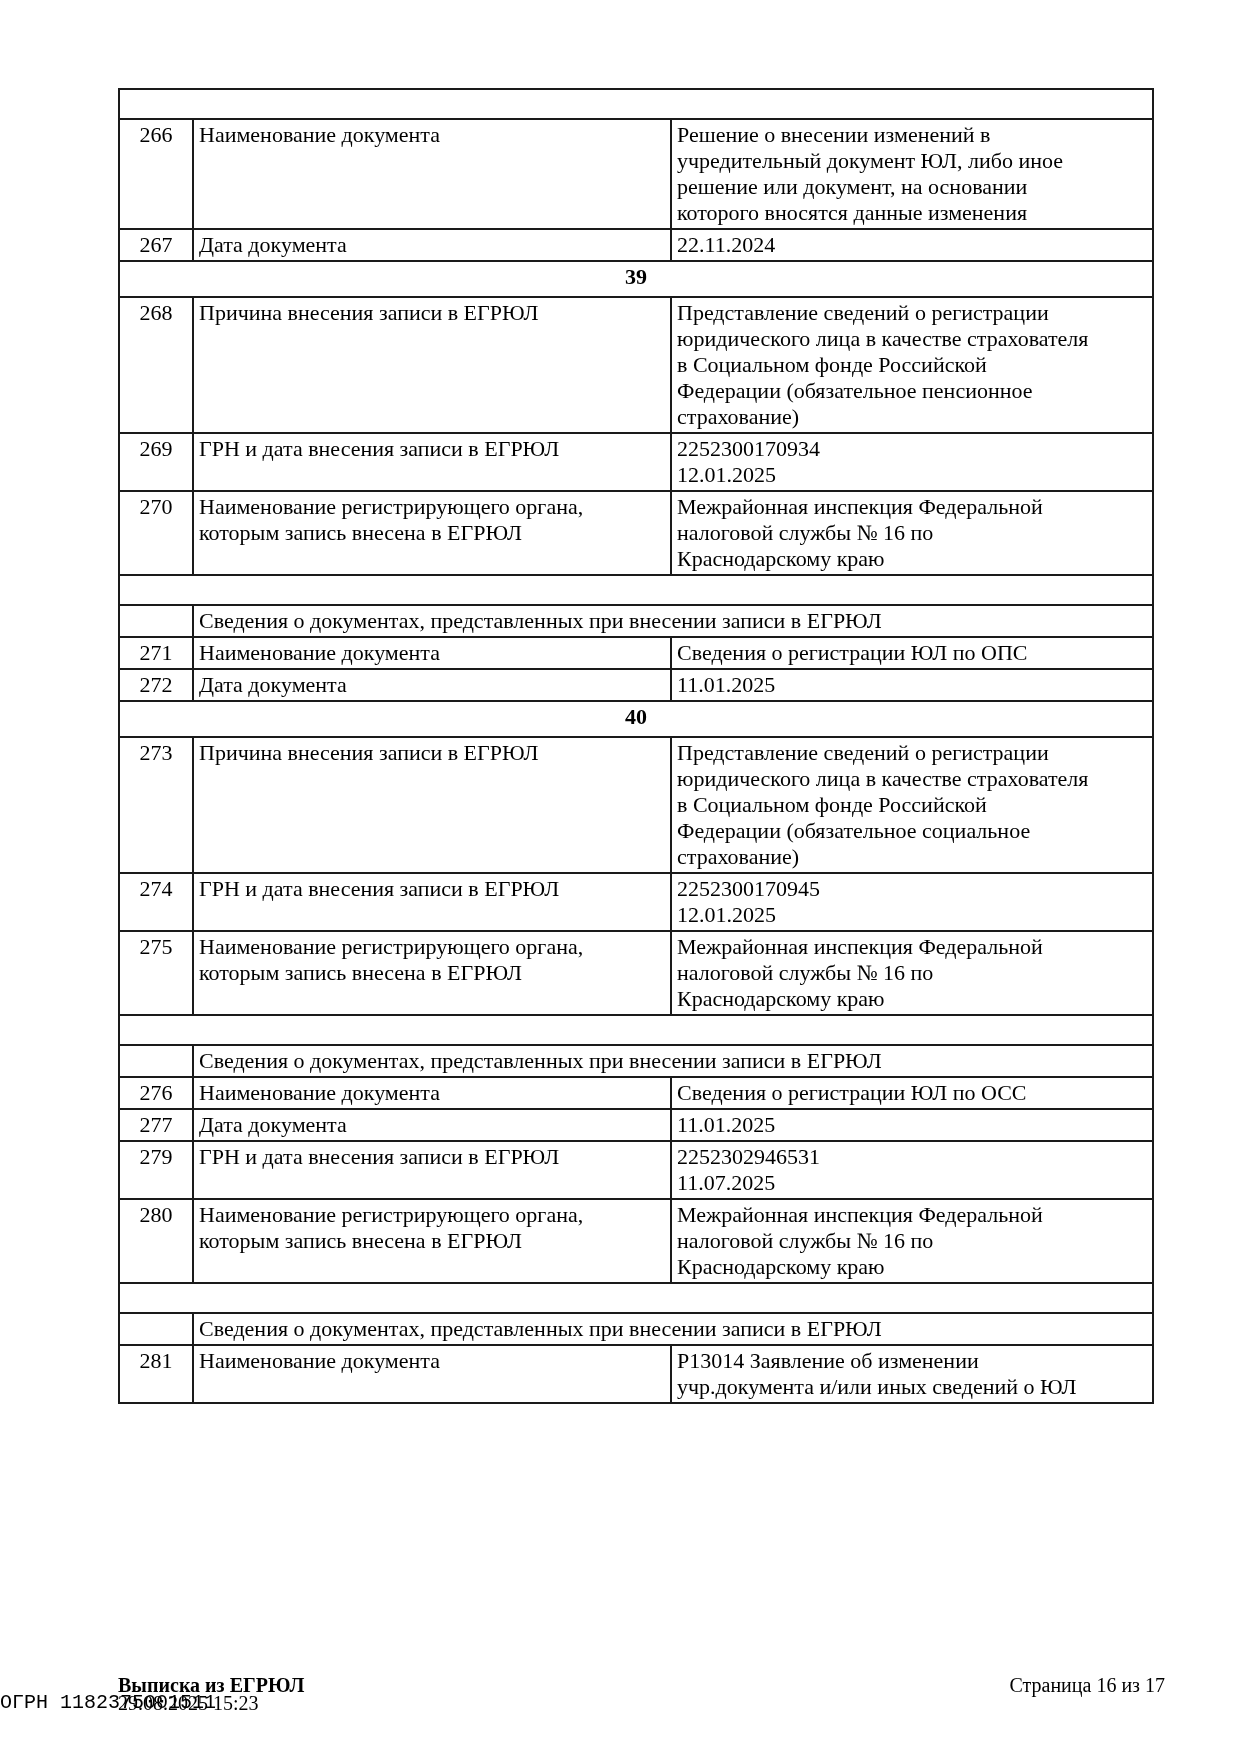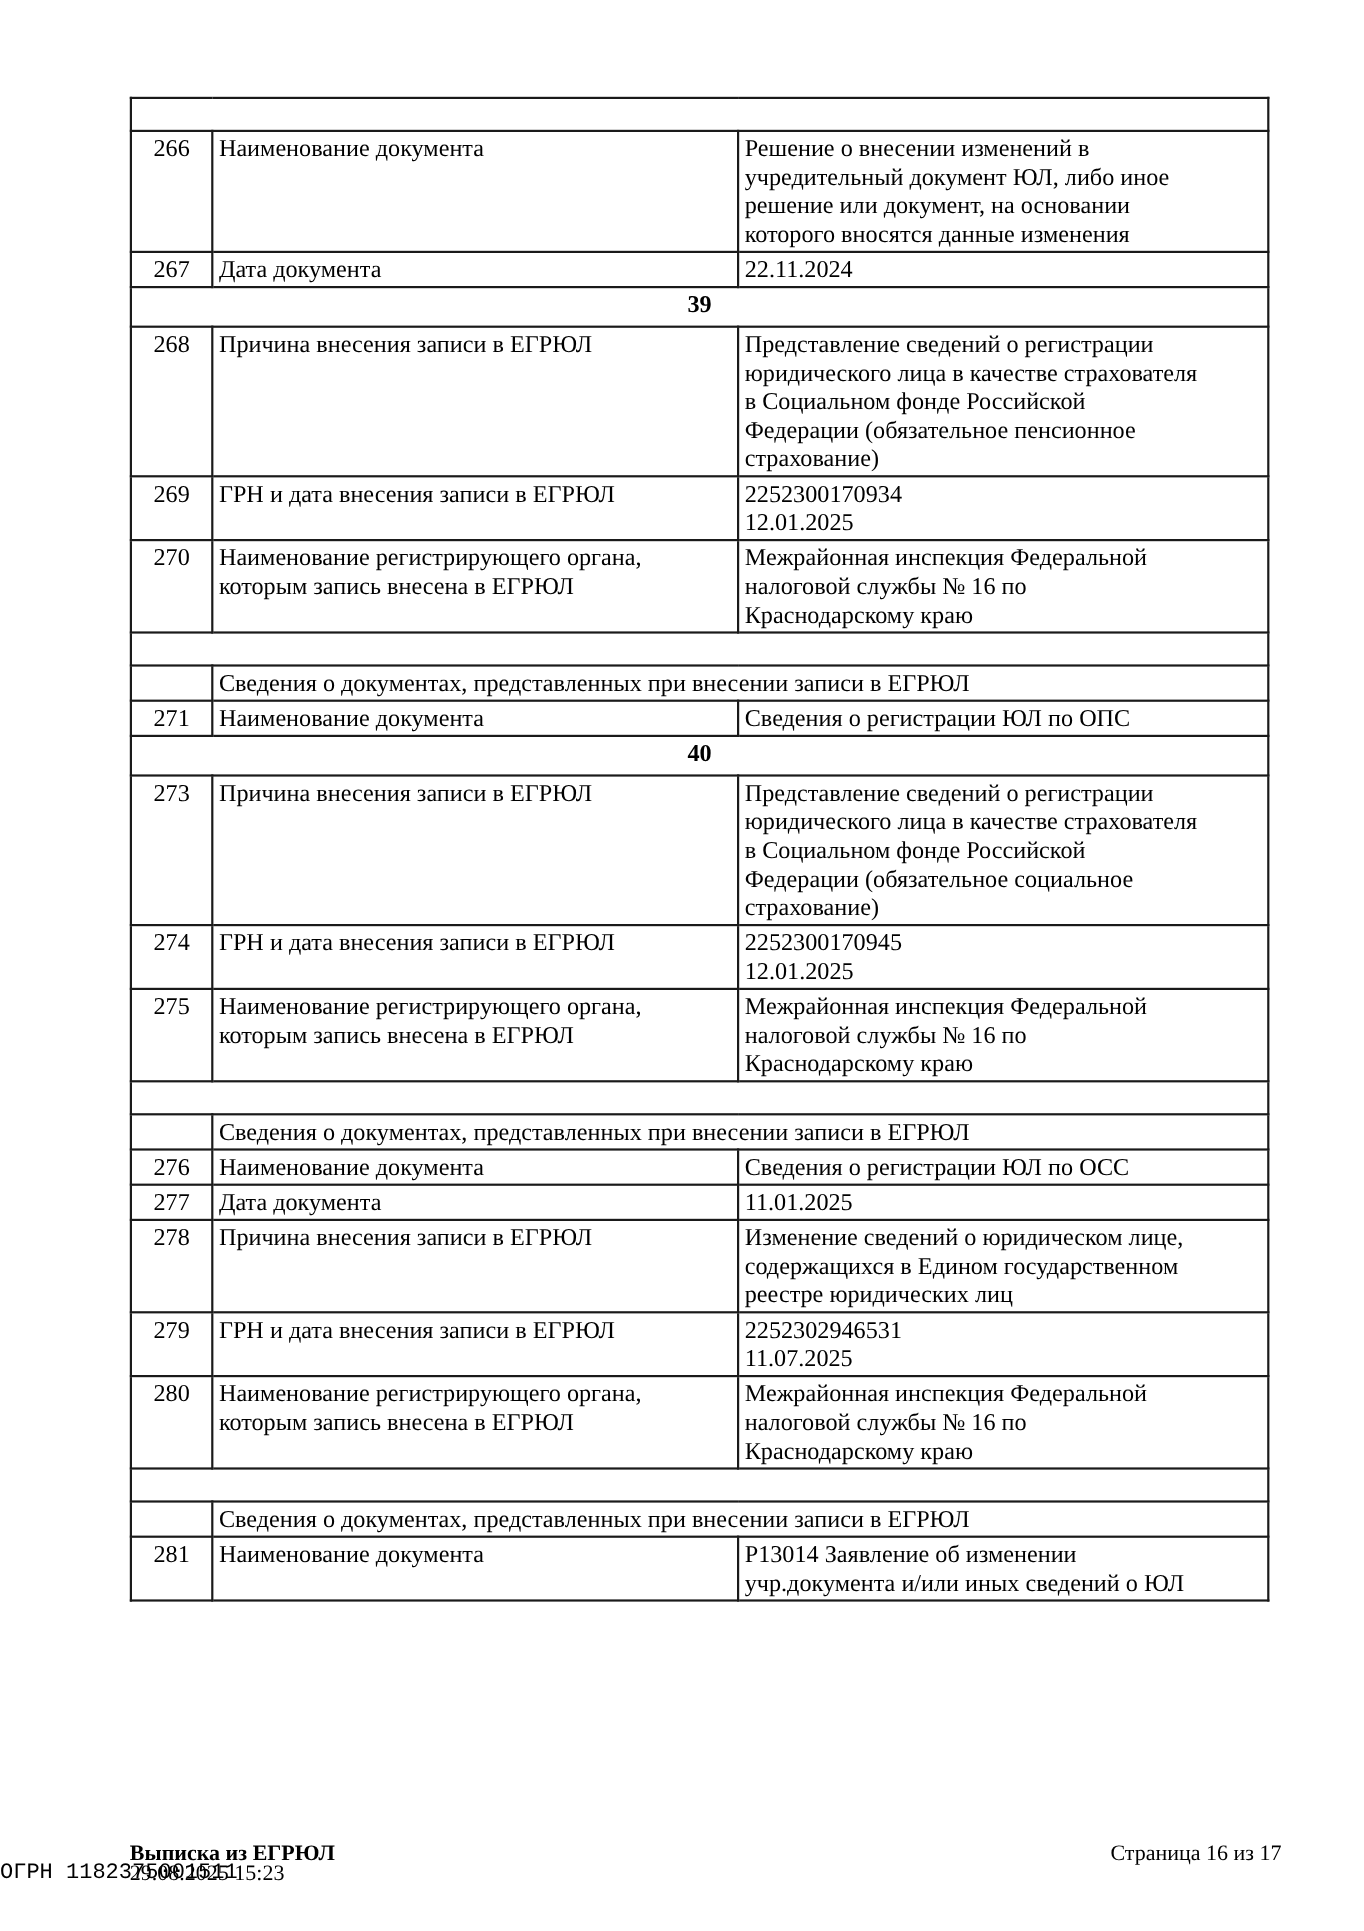--- a/index.html
+++ b/index.html
@@ -133,20 +133,25 @@
     </tr>
     <tr class="subheader">
       <td></td>
       <td colspan="2" class="sub-label">Сведения о документах, представленных при внесении записи в ЕГРЮЛ</td>
     </tr>
     <tr>
       <td class="num">271</td>
       <td>Наименование документа</td>
       <td>Сведения о регистрации ЮЛ по ОПС</td>
     </tr>
+    <tr>
+      <td class="num">272</td>
+      <td>Дата документа</td>
+      <td>11.01.2025</td>
+    </tr>
     <tr class="section">
       <td colspan="3">40</td>
     </tr>
     <tr>
       <td class="num">273</td>
       <td>Причина внесения записи в ЕГРЮЛ</td>
       <td>Представление сведений о регистрации
 юридического лица в качестве страхователя
 в Социальном фонде Российской
 Федерации (обязательное социальное
@@ -175,27 +180,20 @@
     </tr>
     <tr>
       <td class="num">276</td>
       <td>Наименование документа</td>
       <td>Сведения о регистрации ЮЛ по ОСС</td>
     </tr>
     <tr>
       <td class="num">277</td>
       <td>Дата документа</td>
       <td>11.01.2025</td>
-    </tr>
-    <tr>
-      <td class="num">278</td>
-      <td>Причина внесения записи в ЕГРЮЛ</td>
-      <td>Изменение сведений о юридическом лице,
-содержащихся в Едином государственном
-реестре юридических лиц</td>
     </tr>
     <tr>
       <td class="num">279</td>
       <td>ГРН и дата внесения записи в ЕГРЮЛ</td>
       <td>2252302946531
 11.07.2025</td>
     </tr>
     <tr>
       <td class="num">280</td>
       <td>Наименование регистрирующего органа,

